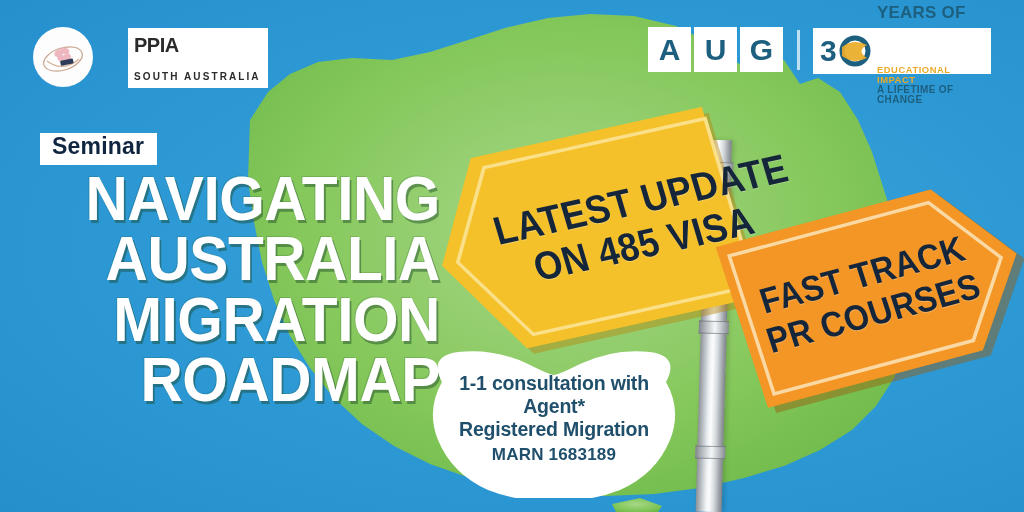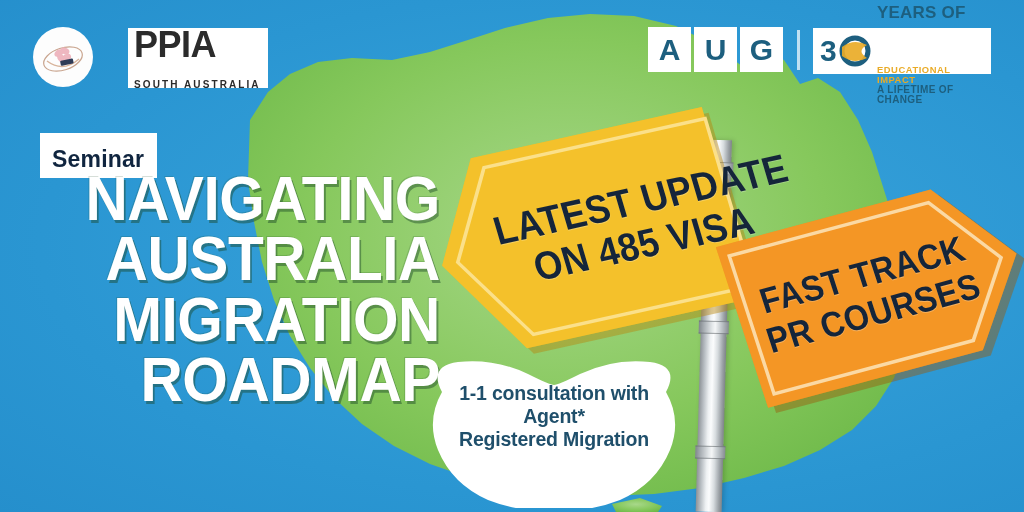--- a/index.html
+++ b/index.html
@@ -18,21 +18,21 @@
   .logo-circle{
     position:absolute; left:33px; top:27px; width:60px; height:60px;
     border-radius:50%; background:#fdfdfd;
     display:flex; align-items:center; justify-content:center;
   }
   .logo-ppia{
     position:absolute; left:128px; top:28px; width:140px; height:60px;
     background:#ffffff; display:flex; align-items:center; padding:4px 6px;
   }
   .ppia-text{ display:flex; flex-direction:column; justify-content:center; flex:0 0 auto; }
-  .ppia-main{ font-size:36px; font-weight:bold; color:#2b2b2b; letter-spacing:-0.5px; line-height:1; font-family:"Liberation Sans", sans-serif; }
+  .ppia-main{ font-size:20px; font-weight:bold; color:#2b2b2b; letter-spacing:-0.5px; line-height:1; font-family:"Liberation Sans", sans-serif; }
   .ppia-sub{ font-size:10px; font-weight:bold; color:#2b2b2b; letter-spacing:2.1px; line-height:1; margin-top:17px; }
 
   .logo-aug{
     position:absolute; left:648px; top:27px; height:45px;
     display:flex; align-items:center; gap:3px;
   }
   .aug-sq{
     width:43px; height:45px; background:#ffffff;
     display:flex; align-items:center; justify-content:center;
     font-size:30px; font-weight:bold; color:#1d5f7f; letter-spacing:0;
@@ -47,21 +47,21 @@
   }
   .thirty-mark{ flex:0 0 auto; }
   .thirty-text{ display:flex; flex-direction:column; justify-content:center; line-height:1.02; }
   .t-years{ font-size:17px; font-weight:bold; color:#1d5f7f; letter-spacing:0.2px;margin-top:7px; }
   .t-edu{ font-size:9.4px; font-weight:bold; color:#e9ab27; letter-spacing:0.55px;margin-top:44px; }
   .t-life{ font-size:10px; font-weight:bold; color:#1d5f7f; letter-spacing:0.35px; }
 
   
   .seminar-badge{
     position:absolute; left:40px; top:133px; background:#ffffff;
-    padding:13px 13px 5px 12px;
+    padding:0 13px 5px 12px;
     font-size:23px; font-weight:bold; color:#10253f; letter-spacing:0.2px;
   }
   .headline{
     position:absolute; left:40px; top:168px; width:430px;text-align:right;
   }
   .headline .hl{
     font-family:"Liberation Sans Narrow","Liberation Sans", sans-serif;
     font-size:63px; font-weight:bold; color:#ffffff;
     line-height:0.96; letter-spacing:-0.5px;
     transform:scaleX(0.93); transform-origin:left center;
@@ -101,21 +101,21 @@
   .sign-yellow .sign-text{ padding-left:66px; padding-right:18px; align-items:flex-start; }
   .sign-yellow .sign-line{ font-size:40px; line-height:1.08; transform-origin:left center; }
 
   .sign-orange{ left:742px; top:235px; width:290px; height:185px;
     transform:rotate(-18deg) skewY(3deg); transform-origin:left center; }
   .sign-orange .sign-text{ padding-left:26px; padding-right:70px; align-items:flex-start; }
   .sign-orange .sign-line{ font-size:36px; line-height:1.1; transform-origin:left center; }
 
   
   .blob{
-    position:absolute; left:424px; top:358px; width:260px; height:150px;
+    position:absolute; left:424px; top:348px; width:260px; height:150px;
   }
   .blob-text{
     position:absolute; left:0; top:24px; width:260px;
     text-align:center; color:#1f4f6b;
   }
   .blob-line{ font-size:19.5px; font-weight:bold; line-height:1.18; letter-spacing:-0.2px; }
   .blob-marn{ font-size:17px; font-weight:bold; margin-top:4px; letter-spacing:0.2px; }
 </style>
 </head>
 <body>
@@ -235,16 +235,17 @@
     <svg width="260" height="150" viewBox="0 0 260 150">
       <path fill="#ffffff" d="
         M18,34 Q4,8 34,4 Q70,0 104,16 Q126,27 130,27 Q134,27 156,16
         Q190,0 226,4 Q256,8 242,34 Q258,62 246,92 Q232,126 196,142
         Q160,156 130,150 Q100,156 64,142 Q28,126 14,92 Q2,62 18,34 Z"></path>
     </svg>
     <div class="blob-text">
       <div class="blob-line">1-1 consultation with</div>
       <div class="blob-line">Agent*</div>
       <div class="blob-line">Registered Migration</div>
+      <div class="blob-marn">MARN 1683189</div>
     </div>
   </div>
 
 </div>
 
 </body></html>

